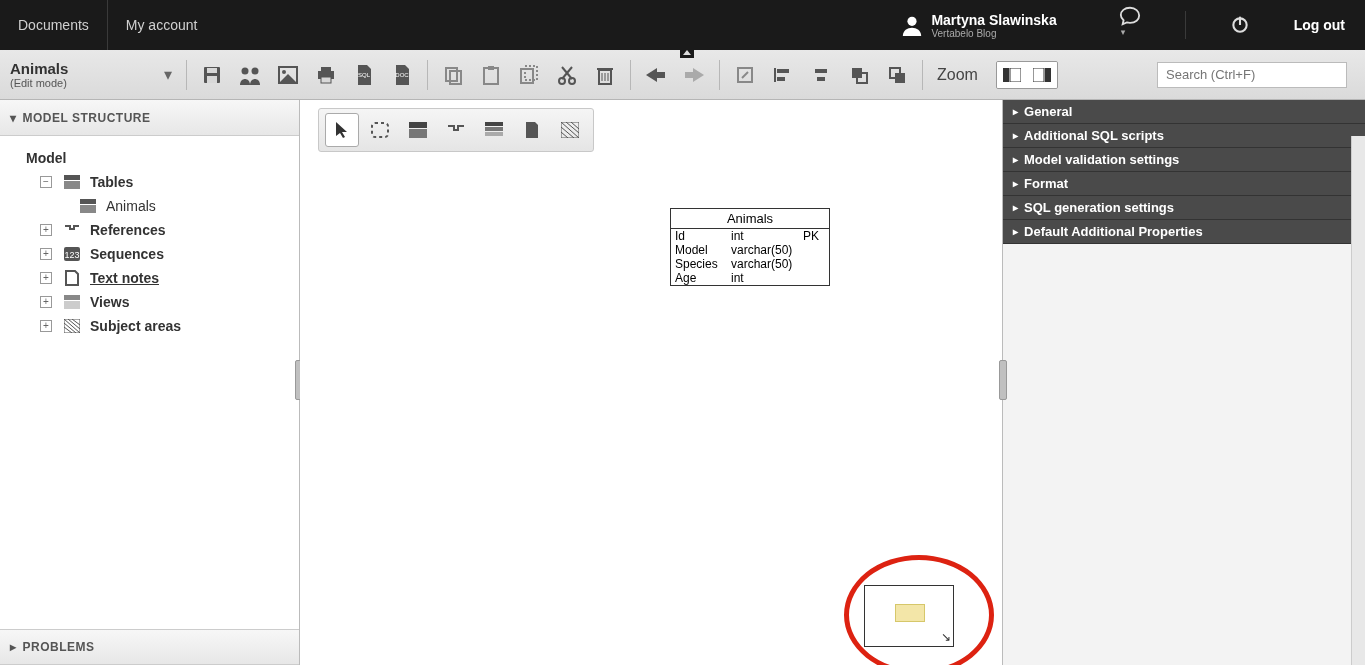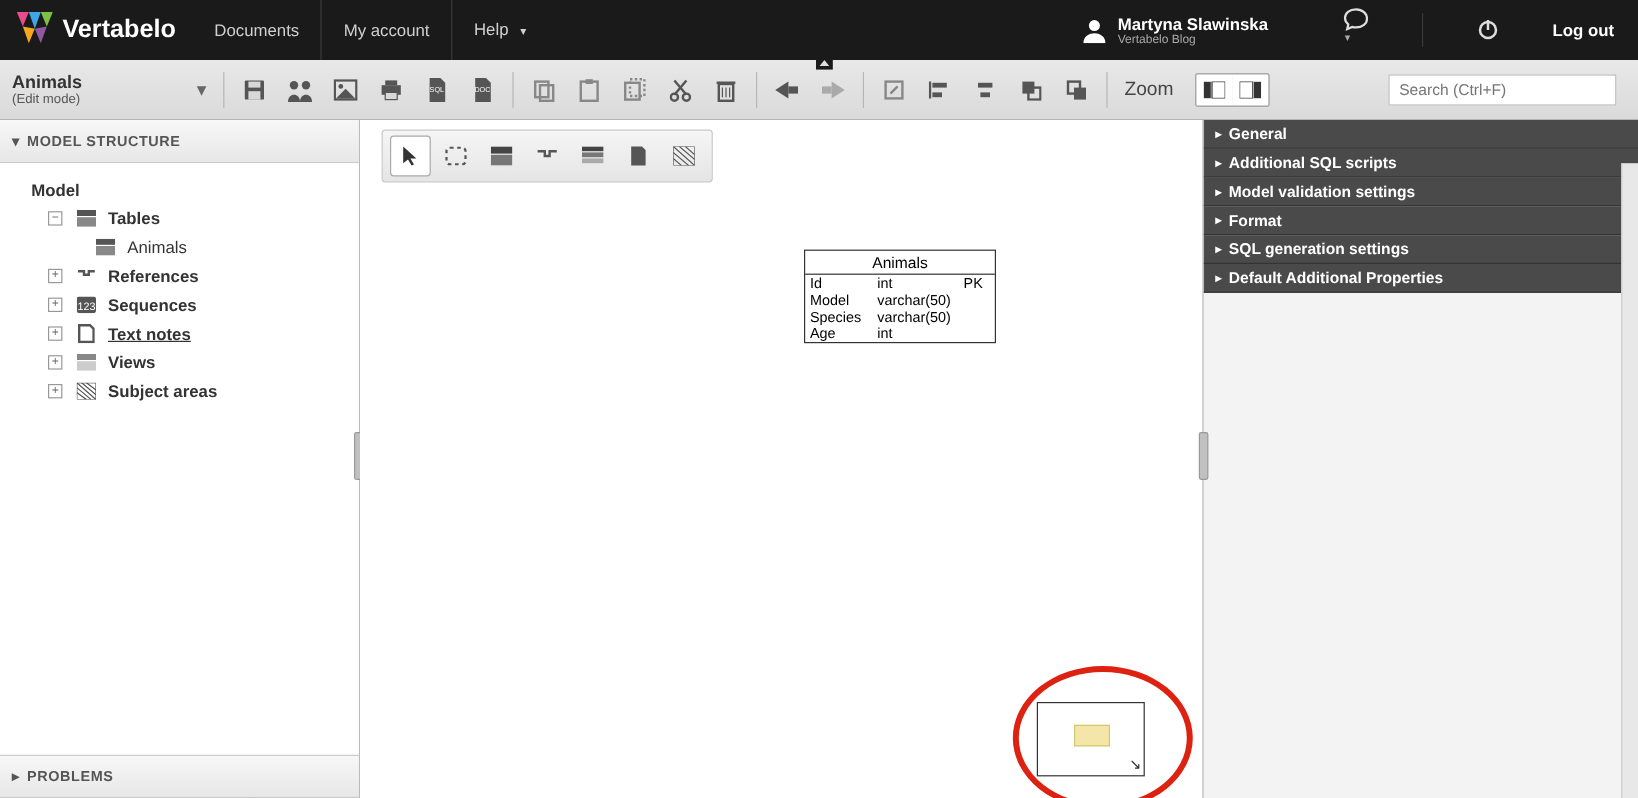--- a/index.html
+++ b/index.html
@@ -78,37 +78,23 @@
 .accordion-item .arr { margin-right:6px; font-size:10px; }
 .rp-scrollbar { position:absolute; right:0; top:36px; bottom:0; width:14px; background:#e8e8e8; border-left:1px solid #ccc; }
 .right-handle { position:absolute; left:-4px; top:260px; width:8px; height:40px; background:#c0c0c0; border:1px solid #999; border-radius:2px; }
 
 svg { display:block; }
 </style>
 </head>
 <body>
 
 <div class="navbar">
-  <div class="logo">
-    <svg class="logo-mark" viewBox="0 0 30 30">
-      <polygon points="0,0 10,0 5,12" fill="#e84c8a"></polygon>
-      <polygon points="10,0 20,0 15,14" fill="#3da5e8"></polygon>
-      <polygon points="20,0 30,0 25,12" fill="#7dc242"></polygon>
-      <polygon points="5,12 15,14 10,26" fill="#f6a81c"></polygon>
-      <polygon points="15,14 25,12 20,26" fill="#9058a3"></polygon>
-    </svg>
-    <span>Vertabelo</span>
-  </div>
   <div class="nav-links">
     <div class="nav-link">Documents</div>
     <div class="nav-link">My account</div>
-    <div class="nav-link">
-      <span>Help</span>
-      <span style="font-size:10px; margin-left:6px;">▾</span>
-    </div>
   </div>
   <div class="nav-right">
     <div class="user-block">
       <svg class="user-icon" viewBox="0 0 24 24">
         <circle cx="12" cy="8" r="5" fill="#fff"></circle>
         <path d="M2 24c0-6 5-9 10-9s10 3 10 9" fill="#fff"></path>
       </svg>
       <div class="user-text">
         <span class="user-name">Martyna Slawinska</span>
         <span class="user-sub">Vertabelo Blog</span>

